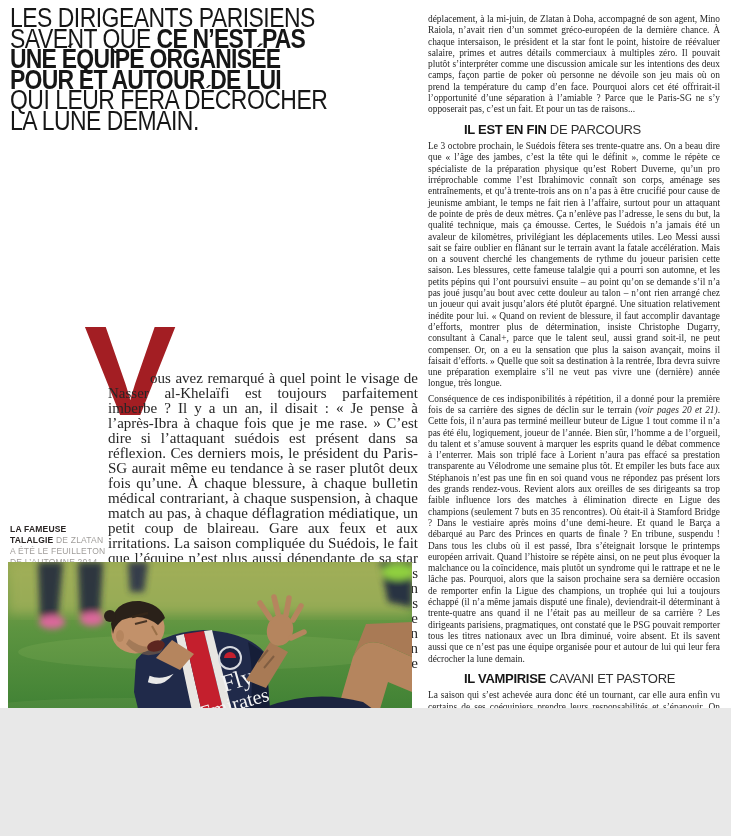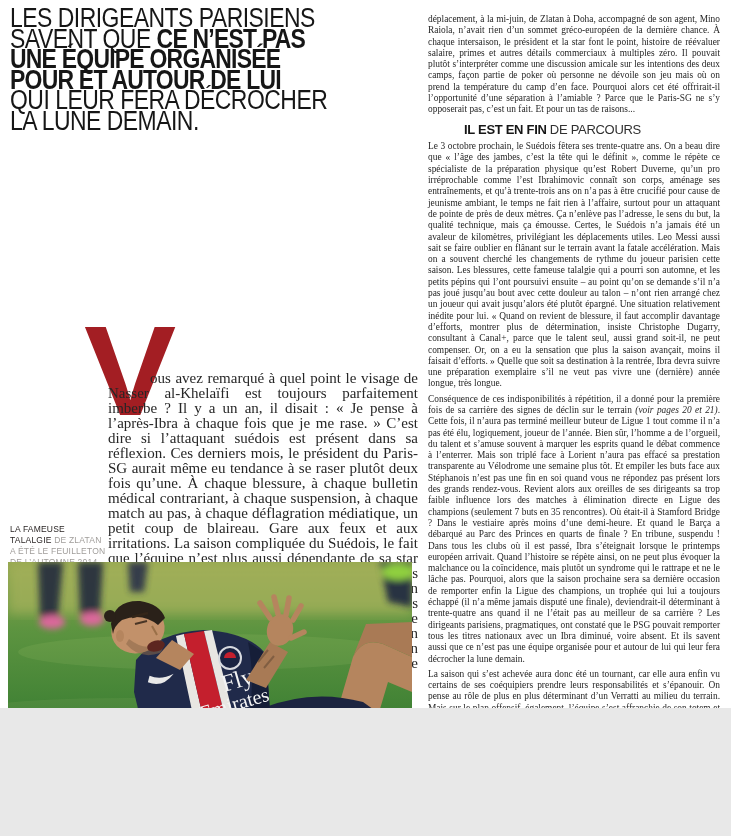--- a/index.html
+++ b/index.html
@@ -29,21 +29,21 @@
     position:absolute;left:108px;top:356px;width:310px;
     font-size:15px;line-height:15px;text-align:justify;
     color:#262626;text-indent:42px;
   }
   
   .caption{
     position:absolute;left:10px;top:524px;width:98px;
     font-family:"Liberation Sans", sans-serif;
     font-size:8.5px;line-height:11px;color:#a09d9a;letter-spacing:0.2px;
   }
-  .caption .cap-bold{font-weight:400;color:#2a2524;}
+  .caption .cap-bold{font-weight:700;color:#2a2524;}
   
   .photo{position:absolute;left:8px;top:562px;width:404px;height:268px;overflow:hidden;}
   .credit{
     position:absolute;left:413px;top:748px;height:84px;
     font-family:"Liberation Sans", sans-serif;font-size:6.5px;letter-spacing:0.6px;
     color:#8f8f8f;writing-mode:vertical-rl;transform:rotate(180deg);
   }
   
   .right-col{position:absolute;left:424px;top:10px;width:300px;}
   .right-col p{
@@ -187,16 +187,17 @@
   <div class="credit">JEAN LOUIS FEL</div>
 
   <div class="right-col">
     <p>déplacement, à la mi-juin, de Zlatan à Doha, accompagné de son agent, Mino Raiola, n’avait rien d’un sommet gréco-européen de la dernière chance. À chaque intersaison, le président et la star font le point, histoire de réévaluer salaire, primes et autres détails commerciaux à multiples zéro. Il pouvait plutôt s’interpréter comme une discussion amicale sur les intentions des deux camps, façon partie de poker où personne ne dévoile son jeu mais où on prend la température du camp d’en face. Pourquoi alors cet été offrirait-il l’opportunité d’une séparation à l’amiable ? Parce que le Paris-SG ne s’y opposerait pas, c’est un fait. Et pour un tas de raisons...</p>
 
     <h2 class="sec-head"><span class="hb">IL EST EN FIN</span><span class="hl"> DE PARCOURS</span></h2>
     <p>Le 3 octobre prochain, le Suédois fêtera ses trente-quatre ans. On a beau dire que « l’âge des jambes, c’est la tête qui le définit », comme le répète ce spécialiste de la préparation physique qu’est Robert Duverne, qu’un pro irréprochable comme l’est Ibrahimovic connaît son corps, aménage ses entraînements, et qu’à trente-trois ans on n’a pas à être crucifié pour cause de jeunisme ambiant, le temps ne fait rien à l’affaire, surtout pour un attaquant de pointe de près de deux mètres. Ça n’enlève pas l’adresse, le sens du but, la qualité technique, mais ça émousse. Certes, le Suédois n’a jamais été un avaleur de kilomètres, privilégiant les déplacements utiles. Leo Messi aussi sait se faire oublier en flânant sur le terrain avant la fatale accélération. Mais on a souvent cherché les changements de rythme du joueur parisien cette saison. Les blessures, cette fameuse talalgie qui a pourri son automne, et les petits pépins qui l’ont poursuivi ensuite – au point qu’on se demande s’il n’a pas joué jusqu’au bout avec cette douleur au talon – n’ont rien arrangé chez un joueur qui avait jusqu’alors été plutôt épargné. Une situation relativement inédite pour lui. « Quand on revient de blessure, il faut accomplir davantage d’efforts, montrer plus de détermination, insiste Christophe Dugarry, consultant à Canal+, parce que le talent seul, aussi grand soit-il, ne peut compenser. Or, on a eu la sensation que plus la saison avançait, moins il faisait d’efforts. » Quelle que soit sa destination à la rentrée, Ibra devra suivre une préparation exemplaire s’il ne veut pas vivre une (dernière) année longue, très longue.</p>
 
     <p><span>Conséquence de ces indisponibilités à répétition, il a donné pour la première fois de sa carrière des signes de déclin sur le terrain </span><span class="it">(voir pages 20 et 21)</span><span>. Cette fois, il n’aura pas terminé meilleur buteur de Ligue 1 tout comme il n’a pas été élu, logiquement, joueur de l’année. Bien sûr, l’homme a de l’orgueil, du talent et s’amuse souvent à marquer les esprits quand le débat commence à l’enterrer. Mais son triplé face à Lorient n’aura pas effacé sa prestation transparente au Vélodrome une semaine plus tôt. Et empiler les buts face aux Stéphanois n’est pas une fin en soi quand vous ne répondez pas présent lors des grands rendez-vous. Revient alors aux oreilles de ses dirigeants sa trop faible influence lors des matches à élimination directe en Ligue des champions (seulement 7 buts en 35 rencontres). Où était-il à Stamford Bridge ? Dans le vestiaire après moins d’une demi-heure. Et quand le Barça a débarqué au Parc des Princes en quarts de finale ? En tribune, suspendu ! Dans tous les clubs où il est passé, Ibra s’éteignait lorsque le printemps européen arrivait. Quand l’histoire se répète ainsi, on ne peut plus évoquer la malchance ou la coïncidence, mais plutôt un syndrome qui le rattrape et ne le lâche pas. Pourquoi, alors que la saison prochaine sera sa dernière occasion de remporter enfin la Ligue des champions, un trophée qui lui a toujours échappé (il n’a même jamais disputé une finale), deviendrait-il déterminant à trente-quatre ans quand il ne l’était pas au meilleur de sa carrière ? Les dirigeants parisiens, pragmatiques, ont constaté que le PSG pouvait remporter tous les titres nationaux avec un Ibra diminué, voire absent. Et ils savent aussi que ce n’est pas une équipe organisée pour et autour de lui qui leur fera décrocher la lune demain.</span></p>
 
+    <h2 class="sec-head"><span class="hb">IL VAMPIRISE</span><span class="hl"> CAVANI ET PASTORE</span></h2>
     <p>La saison qui s’est achevée aura donc été un tournant, car elle aura enfin vu certains de ses coéquipiers prendre leurs responsabilités et s’épanouir. On pense au rôle de plus en plus déterminant d’un Verratti au milieu du terrain. Mais sur le plan offensif, également, l’équipe s’est affranchie de son totem et ses absences ont facilité la tâche de Laurent Blanc. Car, comme le rappelle Éric Carrière, consultant à Canal+, « le choix, quand Ibra est là,</p>
   </div>
 
 </div>
 
 </body></html>

